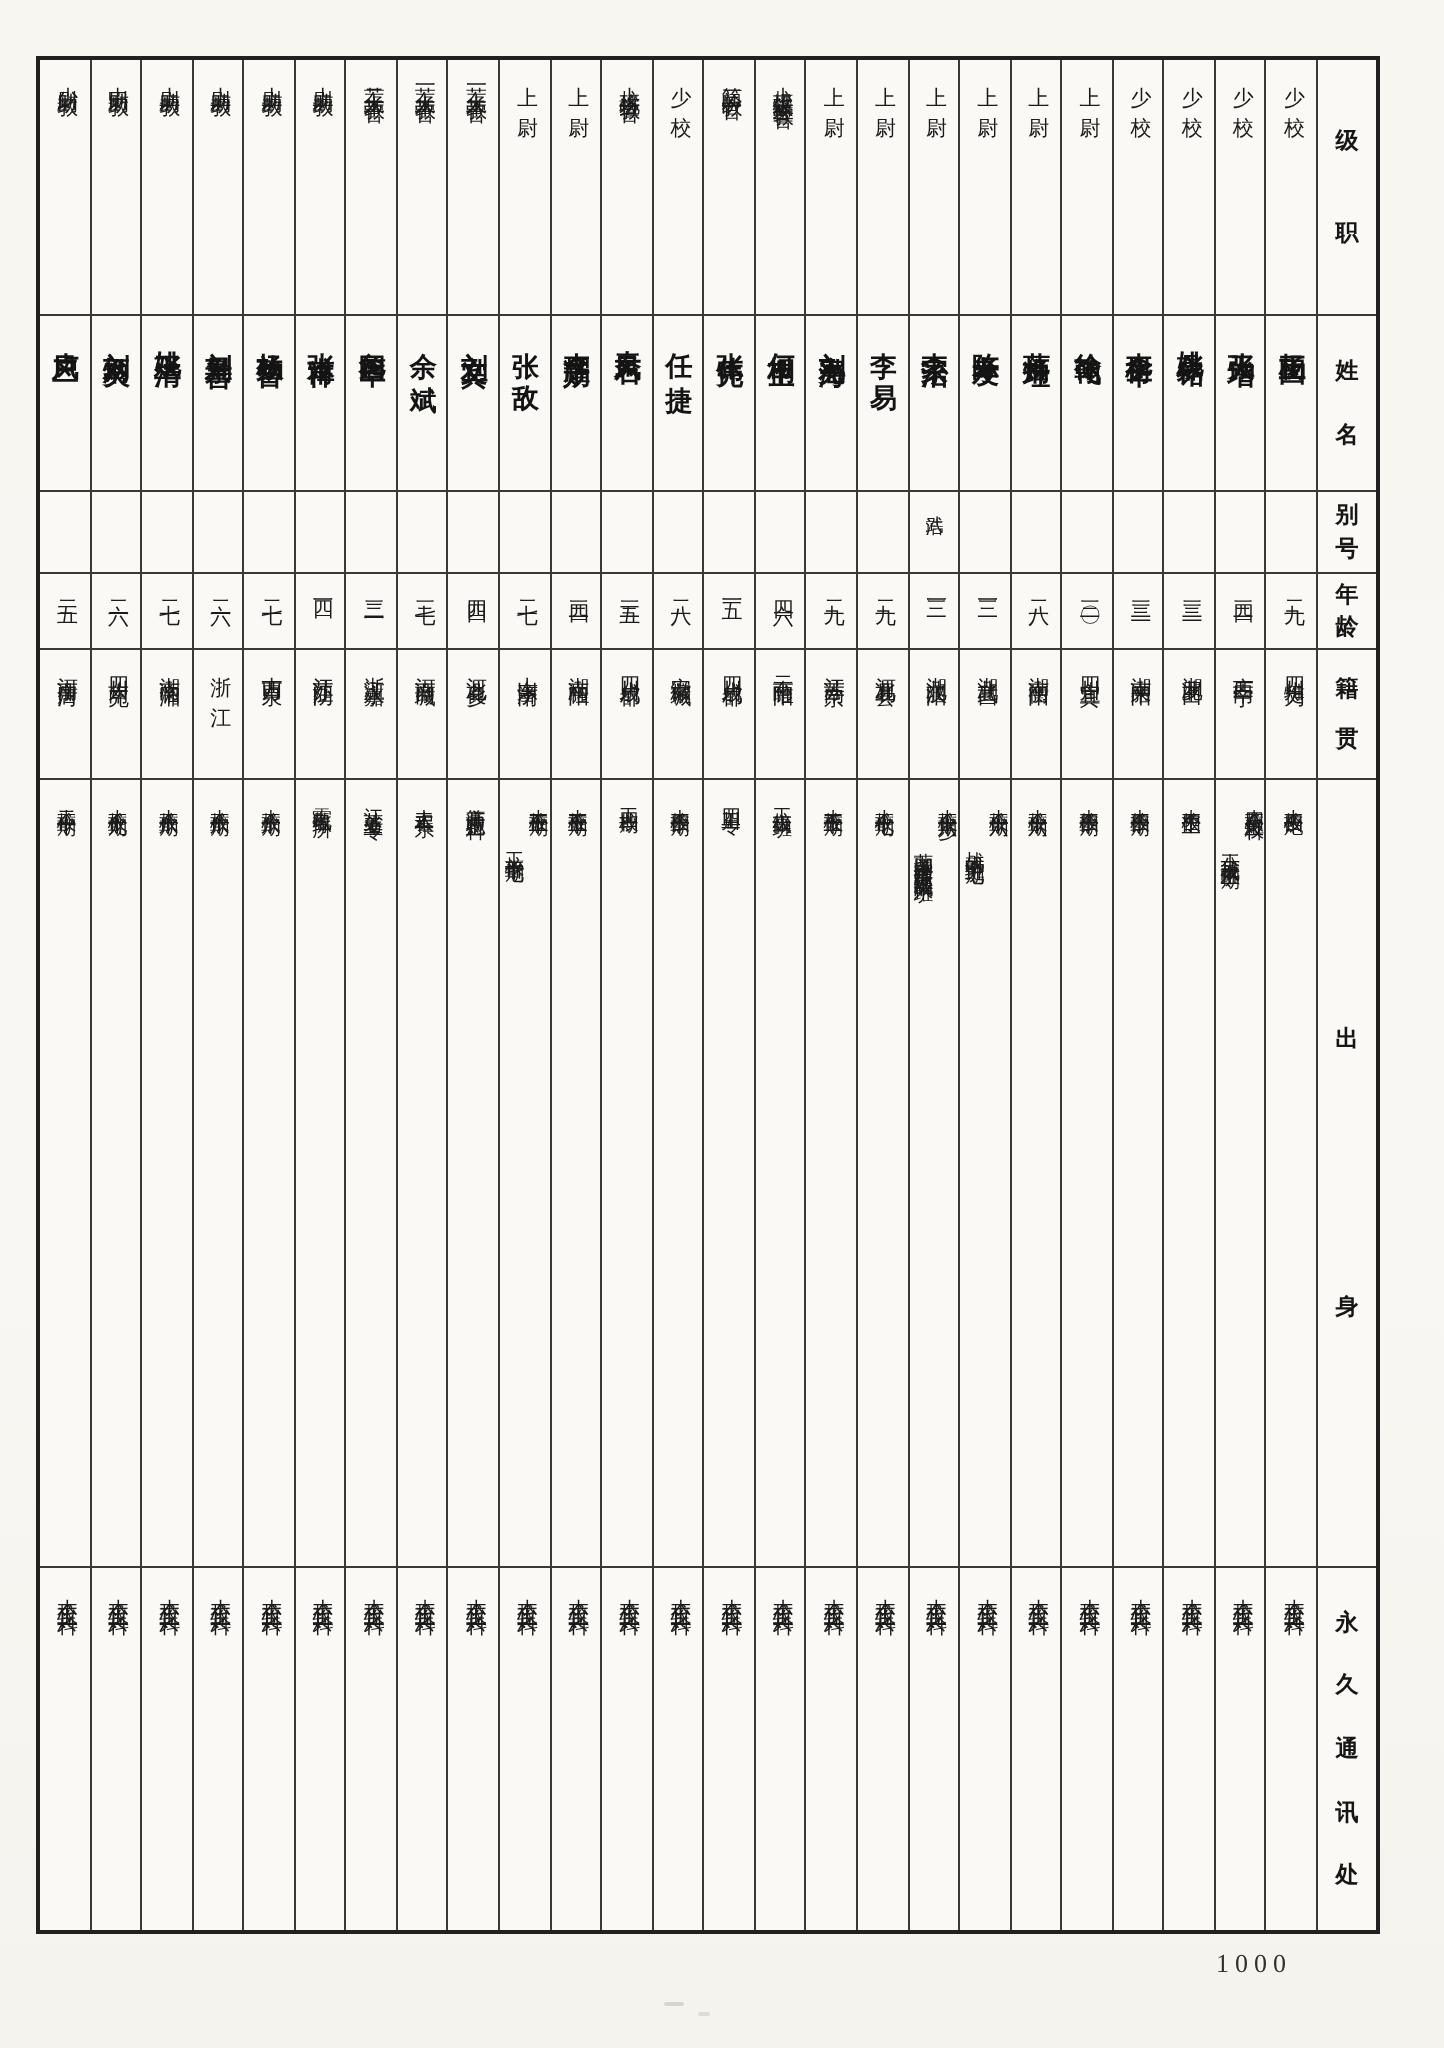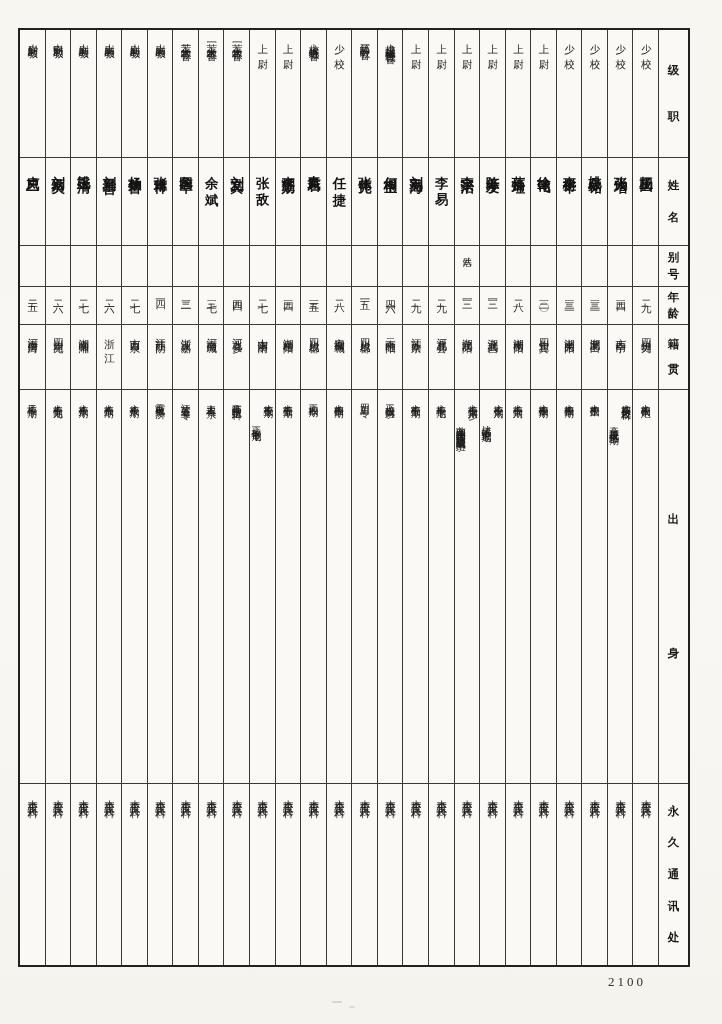--- a/index.html
+++ b/index.html
@@ -676,18 +676,18 @@
               <div class="origin-line">本校二十期</div>
             </div>
           </div>
           <div class="cell c-contact">
             <span class="vtext contact-text">本校工兵科</span>
           </div>
         </div></div>
 
   </div>
 
-  <div class="pageno">2100</div>
+  <div class="pageno">1000</div>
 
   <div class="speck" style="left:332px;top:1001px;width:10px;height:2px;opacity:.5;"></div>
   <div class="speck" style="left:349px;top:1006px;width:6px;height:2px;opacity:.4;"></div>
 
 </div>
 
 </body></html>

